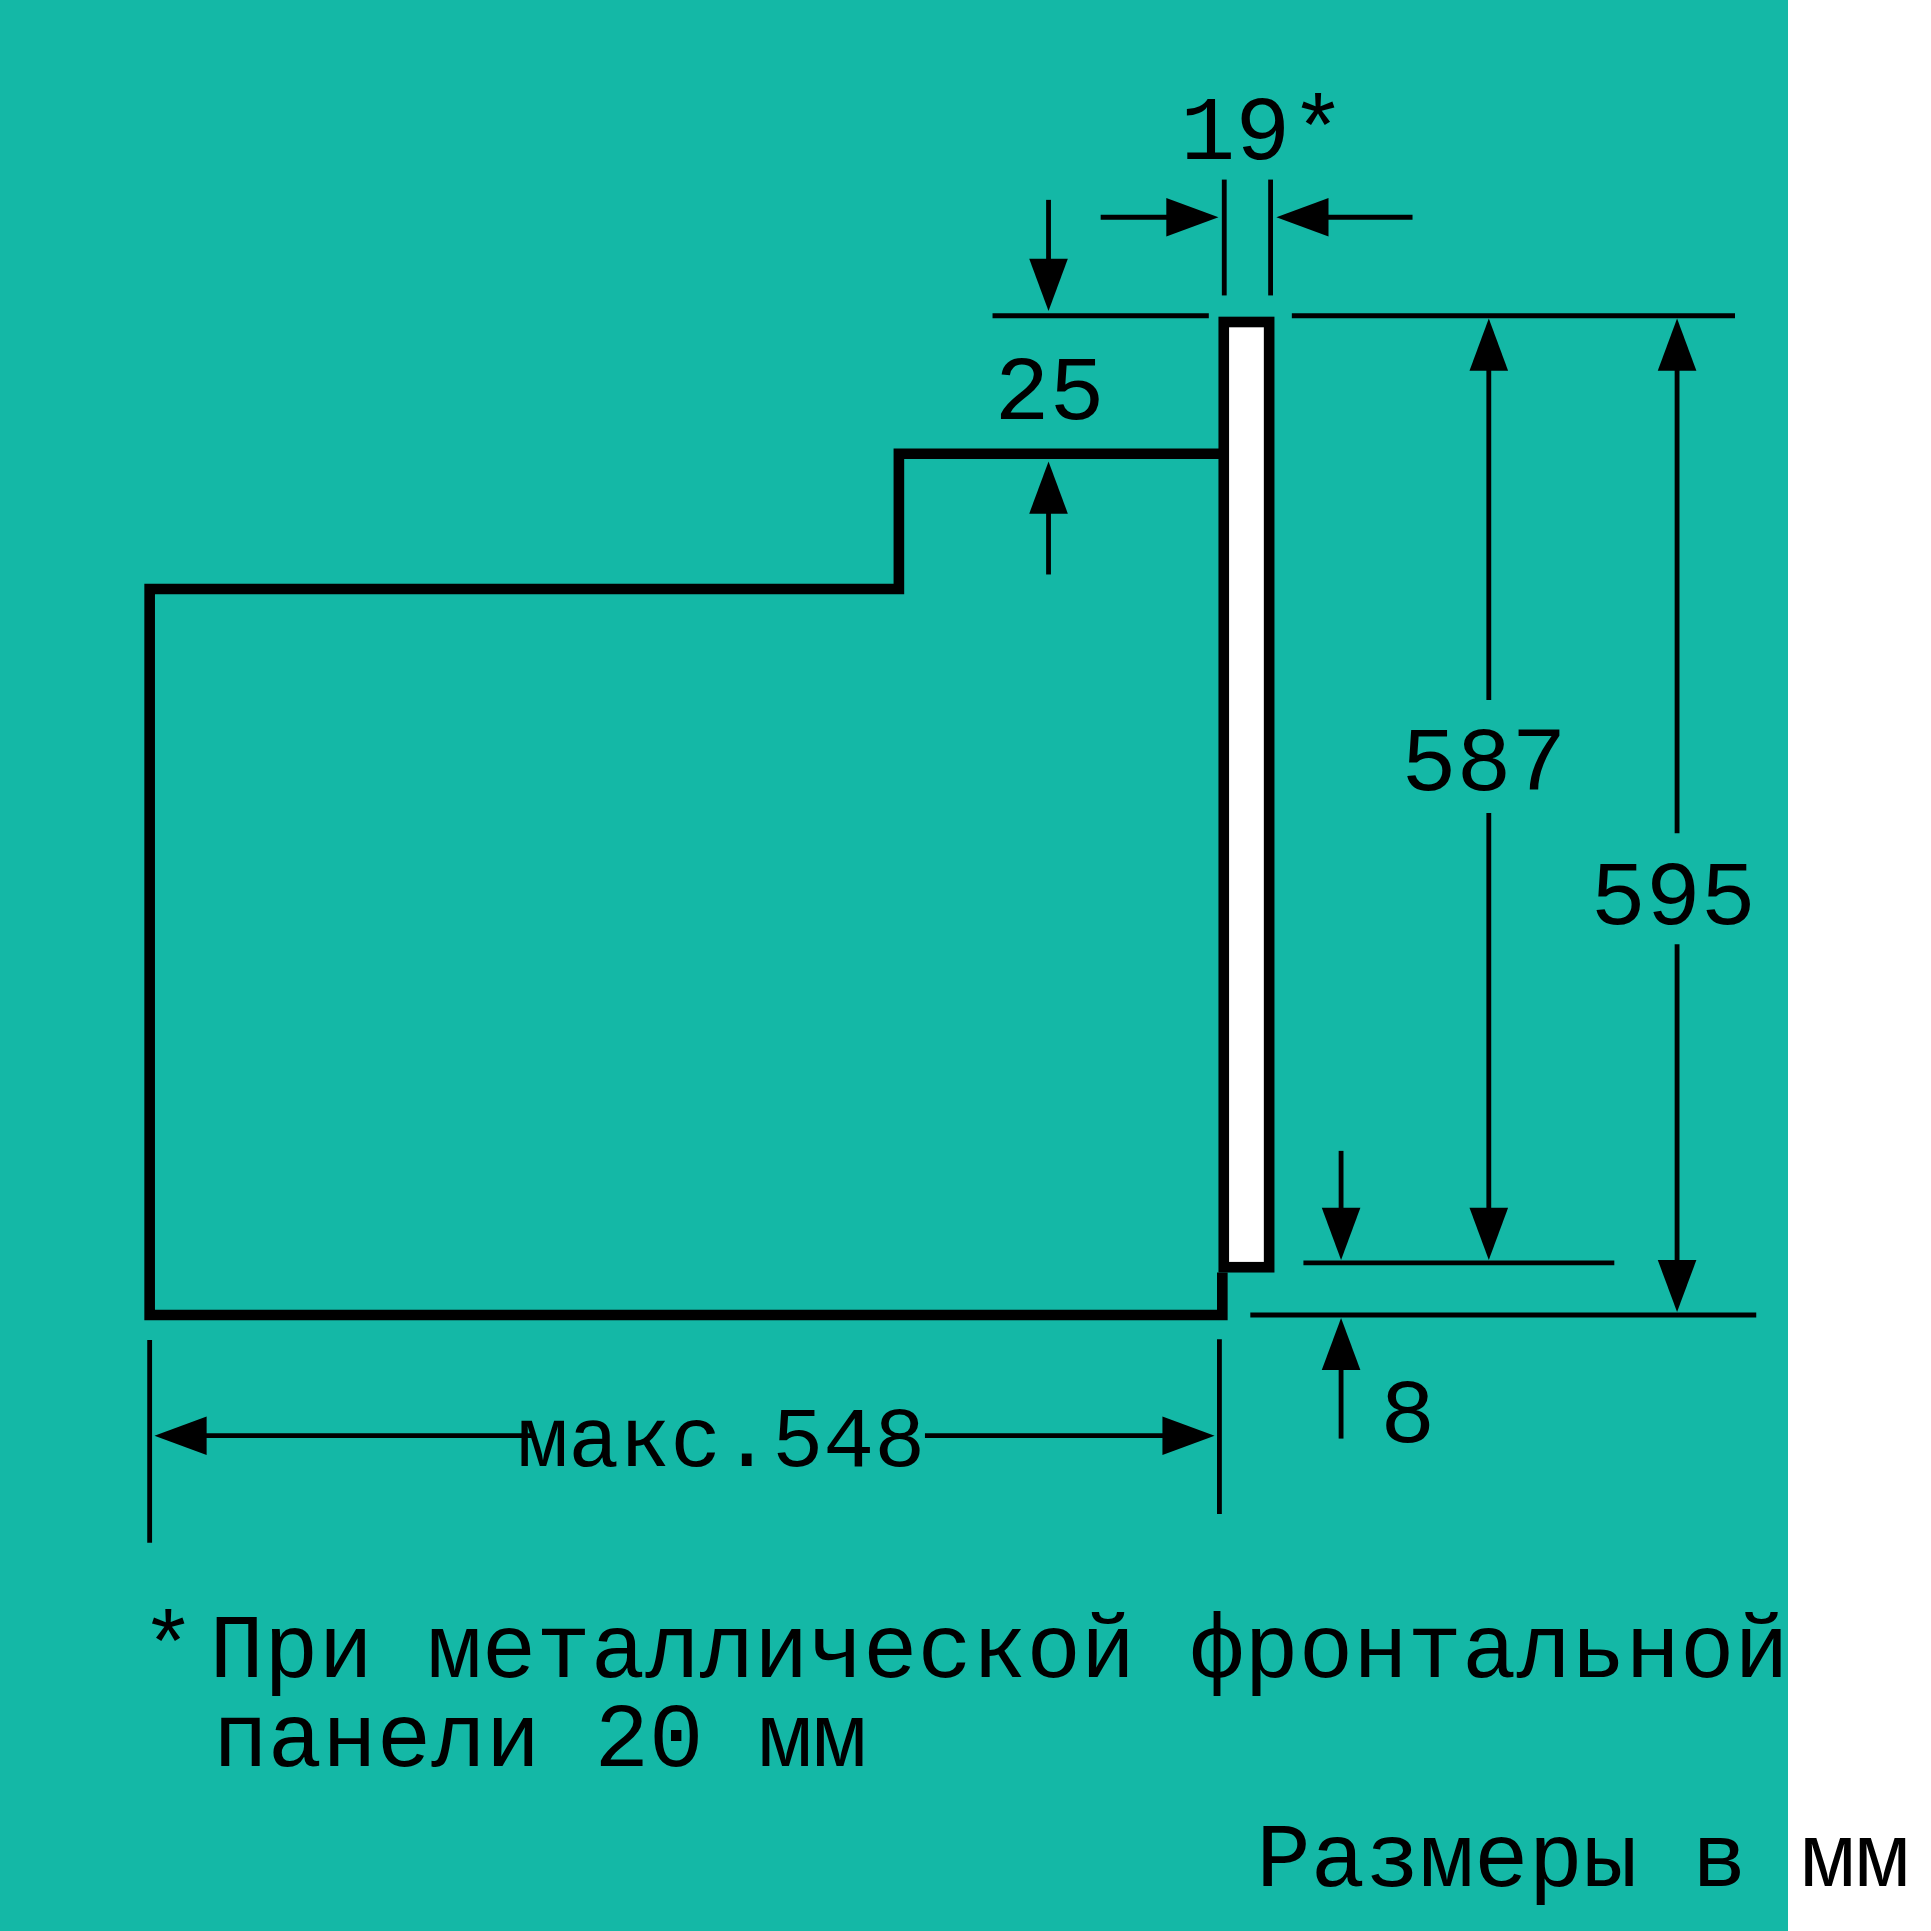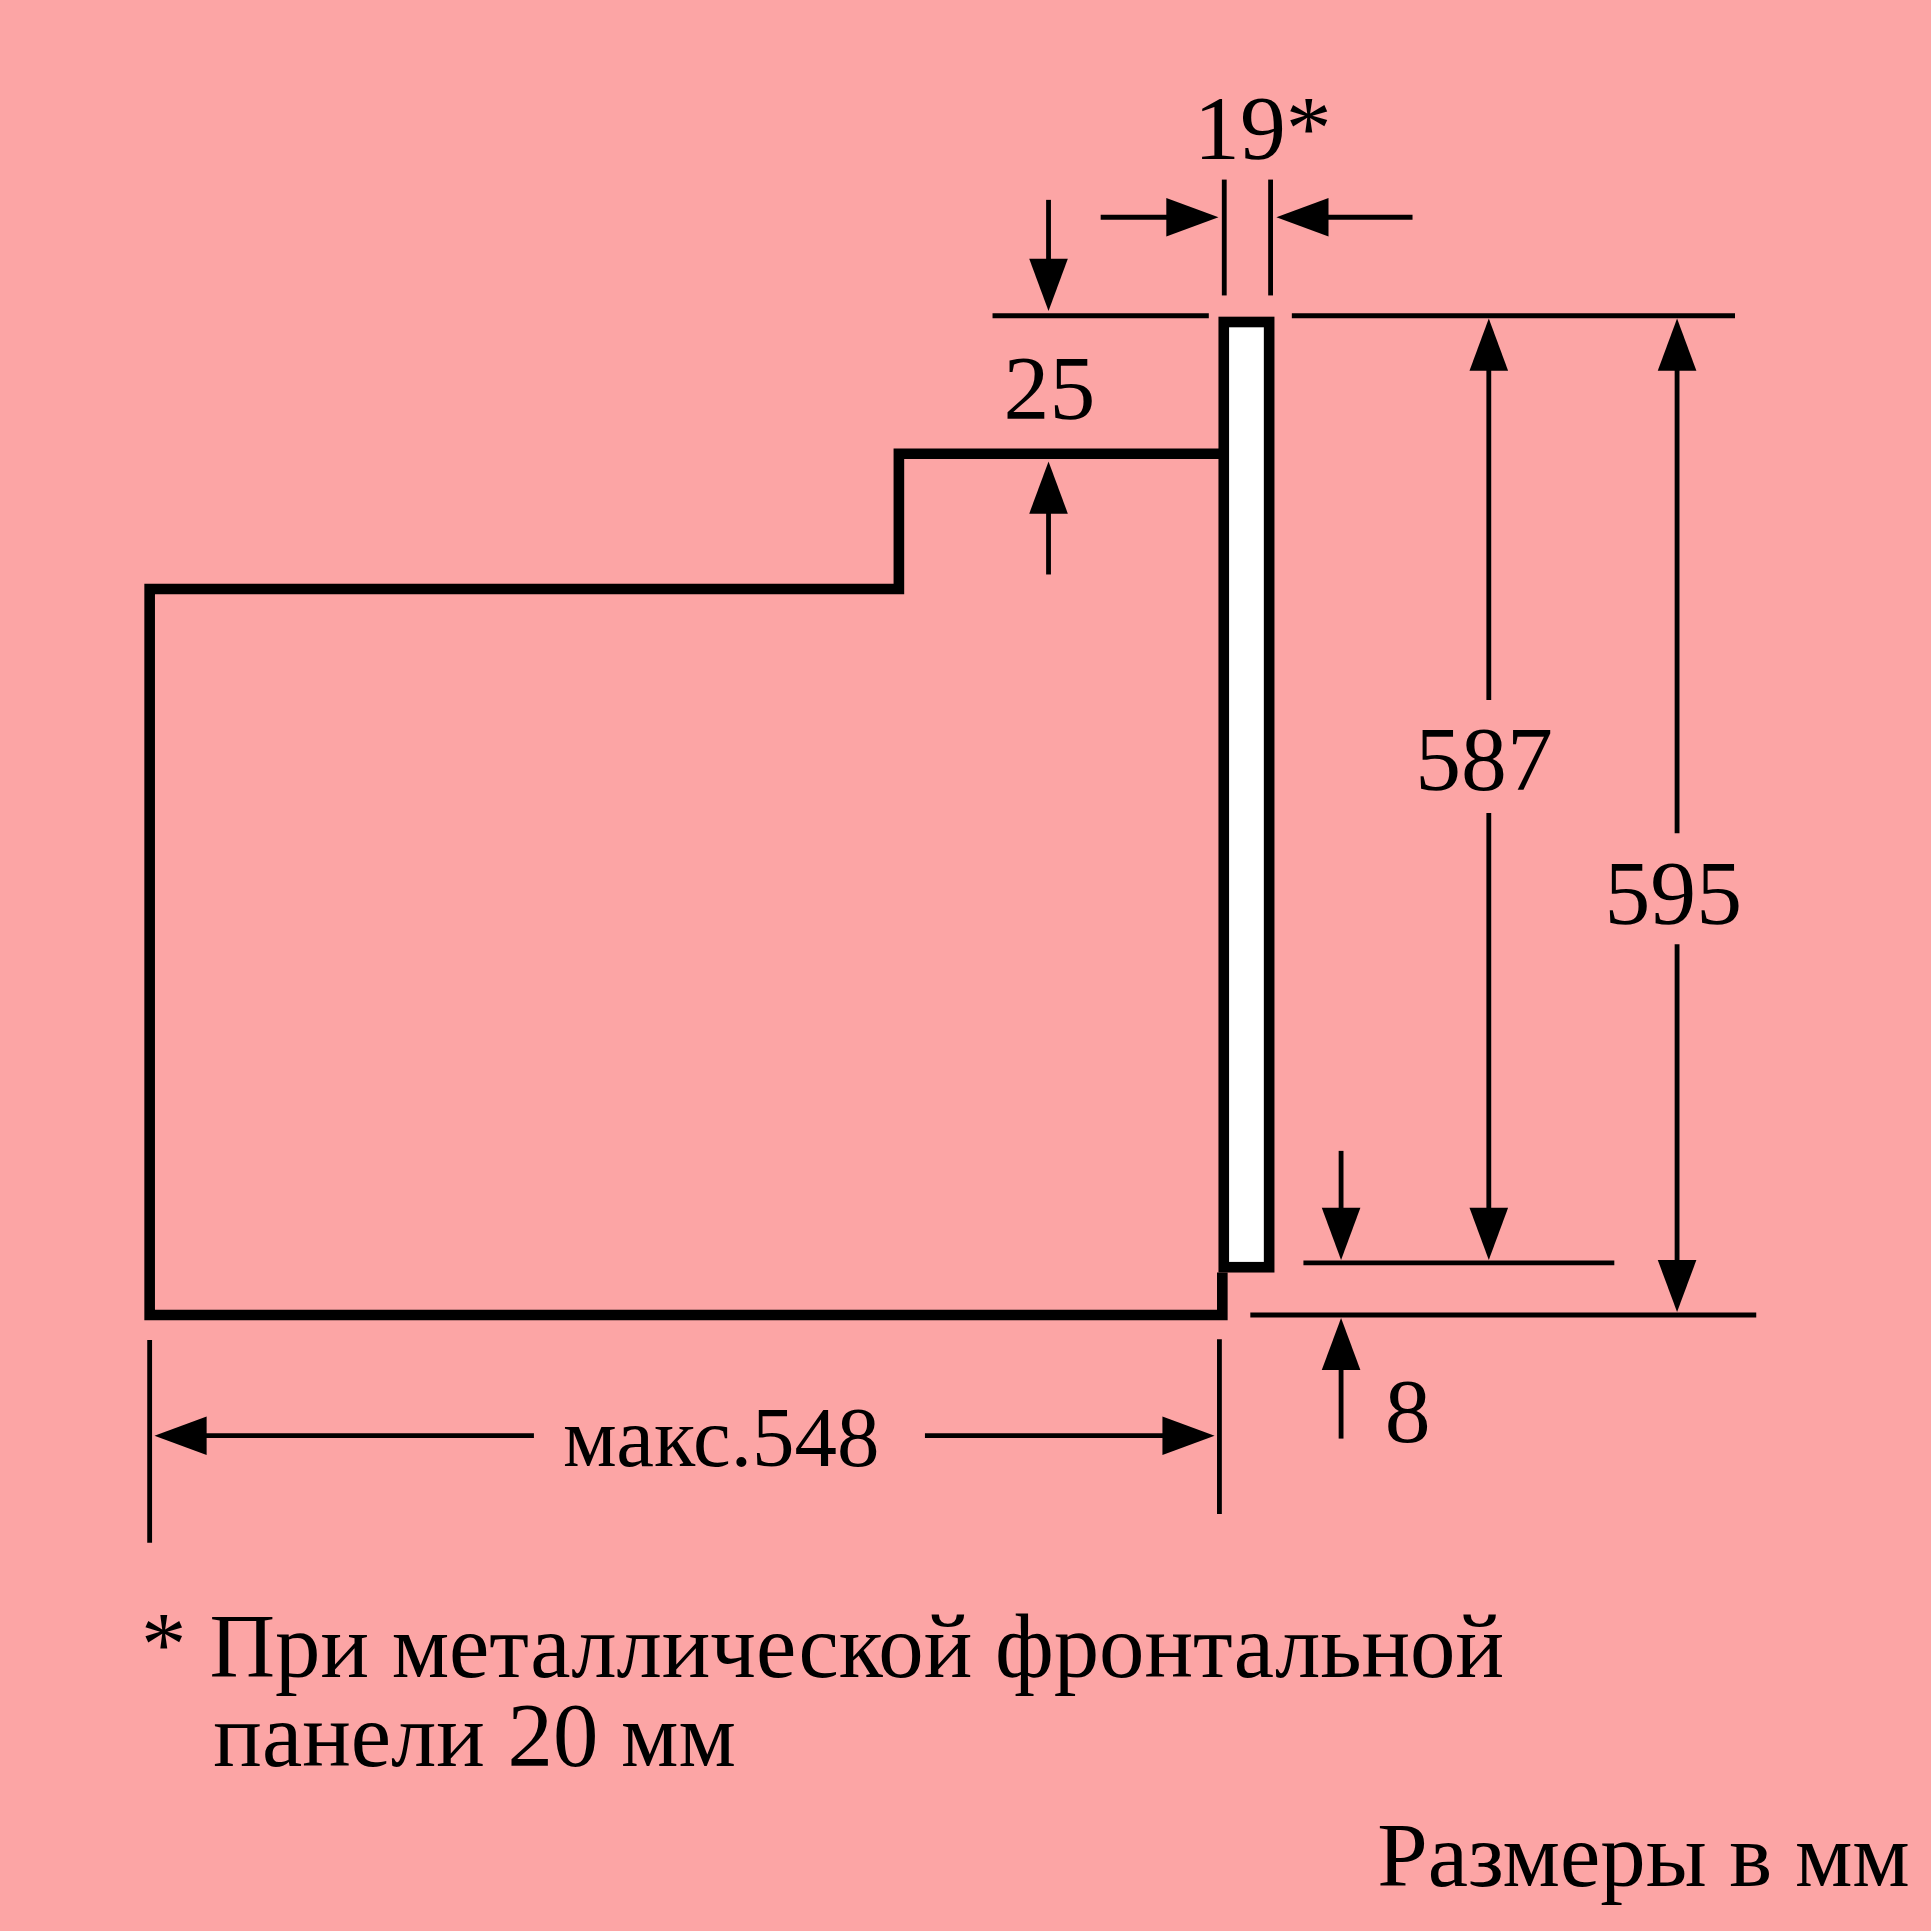--- a/index.html
+++ b/index.html
@@ -2,24 +2,24 @@
 <html><head>
 <meta charset="utf-8">
 <style>
   html, body {
     margin: 0;
     padding: 0;
     background: #ffffff;
   }
   .stage {
     position: relative;
-    width: 1931px;
+    width: 1788px;
     height: 1931px;
-    background: #fca5a5;
-    font-family: Liberation Serif, serif;
+    background: #14b8a6;
+    font-family: Liberation Mono, monospace;
   }
   .stage svg {
     display: block;
     width: 1931px;
     height: 1931px;
   }
   .thick {
     fill: none;
     stroke: #000000;
     stroke-width: 11;

